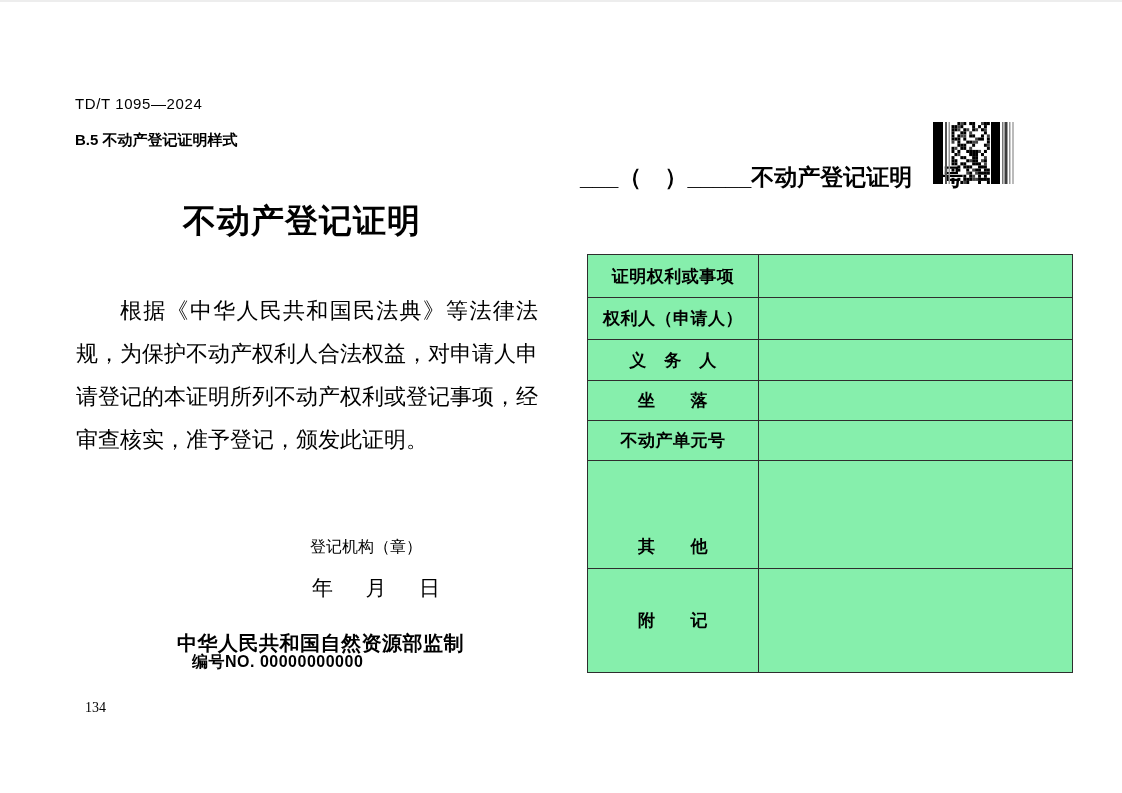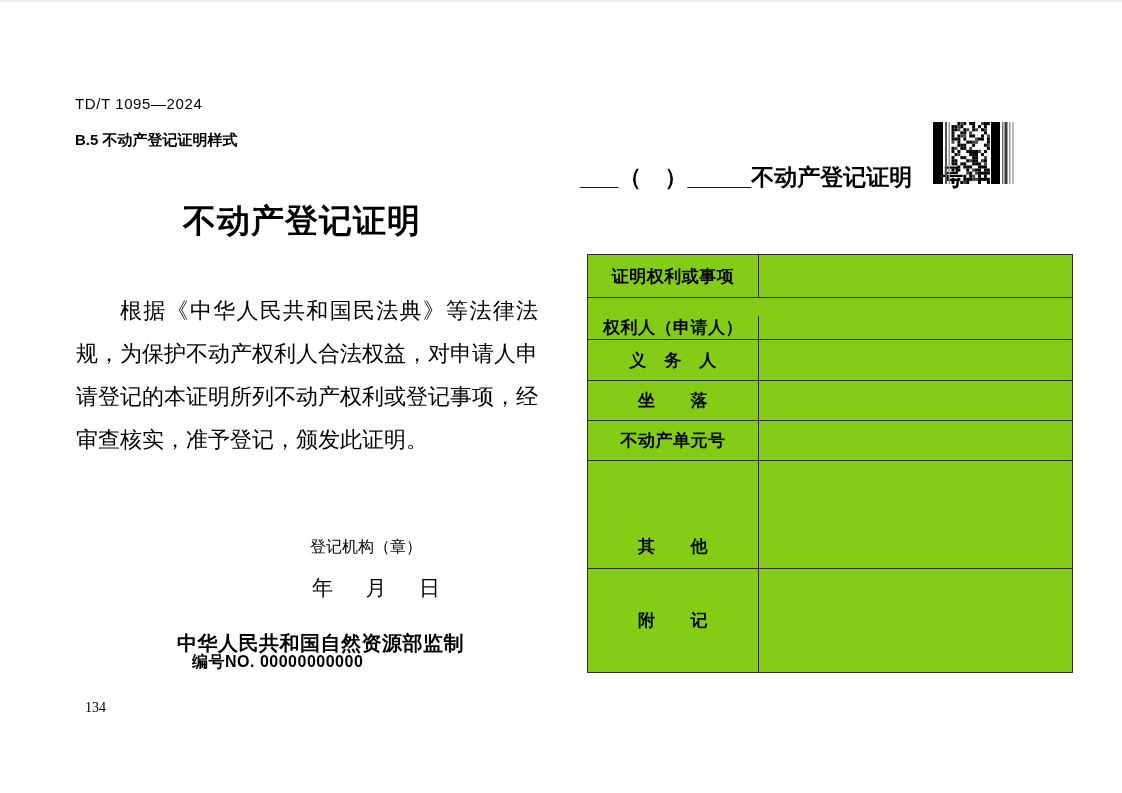--- a/index.html
+++ b/index.html
@@ -72,36 +72,36 @@
   .right-header .suffix{margin-left:28px;}
   .barcode{
     left:933px;top:120px;width:83px;height:62px;
   }
   .barcode svg{display:block;width:83px;height:62px;}
   
   .cert-table{
     left:587px;top:252px;width:486px;
     border:1px solid #2e2e2e;
     box-sizing:border-box;
-    background:#84cc16;
+    background:#86efac;
   }
   .t-row{display:flex;box-sizing:border-box;}
   .t-row + .t-row{border-top:1px solid #2e2e2e;}
   .t-label{
     width:171px;flex:0 0 171px;
     border-right:1px solid #2e2e2e;
     display:flex;align-items:center;justify-content:center;
     font-size:17px;font-weight:bold;letter-spacing:.5px;
     box-sizing:border-box;
     font-family:"Liberation Sans", sans-serif;
     text-align:center;
   }
   .t-value{flex:1;}
   .t-row:nth-child(1){height:42px;}
-  .t-row:nth-child(2){height:42px;align-items:flex-end;}
+  .t-row:nth-child(2){height:42px;}
   .t-row:nth-child(3){height:41px;}
   .t-row:nth-child(4){height:40px;}
   .t-row:nth-child(5){height:40px;}
   .t-row:nth-child(6){height:108px;flex-direction:column;}
   .t-row:nth-child(7){height:104px;}
 </style>
 </head>
 <body>
 
 <div id="page">

